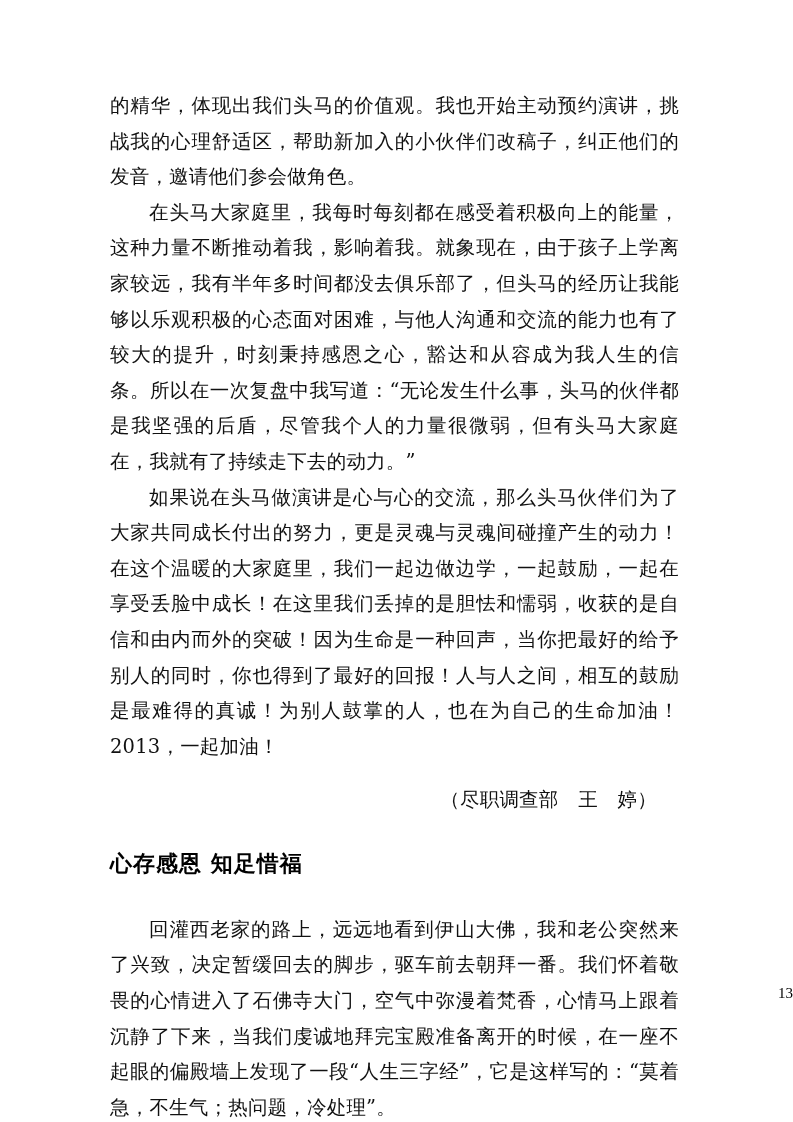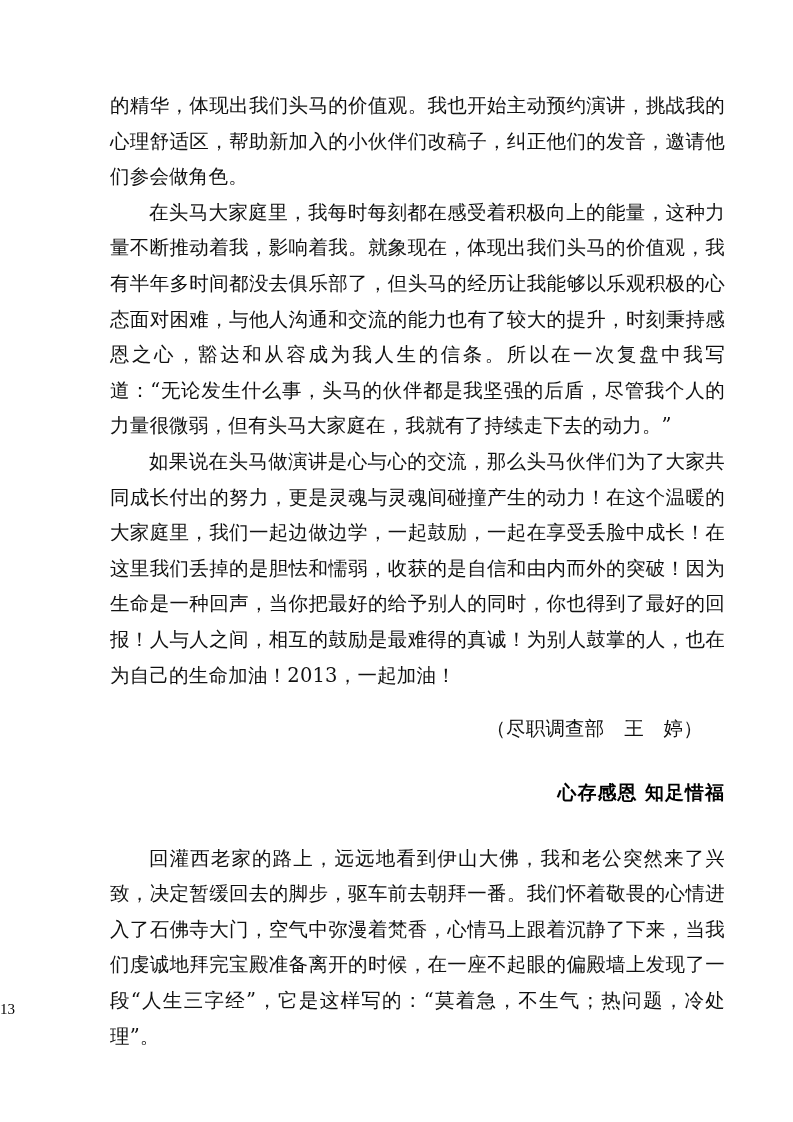--- a/index.html
+++ b/index.html
@@ -15,21 +15,21 @@
     position: relative;
     overflow: hidden;
   }
   .page {
     position: absolute;
     left: 0;
     top: 0;
     width: 793px;
     height: 1050px;
     box-sizing: border-box;
-    padding: 88px 68px 40px 110px;
+    padding: 88px 114px 40px 110px;
   }
   .body-text {
     font-family: "DejaVu Serif", "Liberation Serif", serif;
     font-size: 19.5px;
     line-height: 35.6px;
     text-align: justify;
     text-justify: inter-ideograph;
     letter-spacing: 0.2px;
     color: #111111;
   }
@@ -44,50 +44,50 @@
   .signature {
     margin: 16px;
     text-align: right;
     font-family: "DejaVu Serif", "Liberation Serif", serif;
     font-size: 19.5px;
     line-height: 40px;
     padding-right: 6px;
   }
   .section-title {
     margin: 26px 0 14px 0;
-    text-align: right;
+    text-align: left;
     font-family: "DejaVu Sans", "Liberation Sans", sans-serif;
-    font-size: 19px;
+    font-size: 22px;
     font-weight: bold;
     letter-spacing: 1px;
     color: #000000;
   }
   .section-gap-top {
     height: 16px;
   }
   .page-number {
     position: absolute;
     left: 0;
     right: 0;
-    bottom: 32px;
-    text-align: left;
+    bottom: 48px;
+    text-align: right;
     font-family: "Liberation Serif", serif;
     font-size: 15px;
     color: #000000;
   }
 </style>
 </head>
 <body>
 
 <div class="page">
   <div class="body-text">
 
     <p class="para no-indent">的精华，体现出我们头马的价值观。我也开始主动预约演讲，挑战我的心理舒适区，帮助新加入的小伙伴们改稿子，纠正他们的发音，邀请他们参会做角色。</p>
 
-    <p class="para">在头马大家庭里，我每时每刻都在感受着积极向上的能量，这种力量不断推动着我，影响着我。就象现在，体现出我们头马的价值观，我有半年多时间都没去俱乐部了，但头马的经历让我能够以乐观积极的心态面对困难，与他人沟通和交流的能力也有了较大的提升，时刻秉持感恩之心，豁达和从容成为我人生的信条。所以在一次复盘中我写道：“无论发生什么事，头马的伙伴都是我坚强的后盾，尽管我个人的力量很微弱，但有头马大家庭在，我就有了持续走下去的动力。”</p>
+    <p class="para">在头马大家庭里，我每时每刻都在感受着积极向上的能量，这种力量不断推动着我，影响着我。就象现在，由于孩子上学离家较远，我有半年多时间都没去俱乐部了，但头马的经历让我能够以乐观积极的心态面对困难，与他人沟通和交流的能力也有了较大的提升，时刻秉持感恩之心，豁达和从容成为我人生的信条。所以在一次复盘中我写道：“无论发生什么事，头马的伙伴都是我坚强的后盾，尽管我个人的力量很微弱，但有头马大家庭在，我就有了持续走下去的动力。”</p>
 
     <p class="para">如果说在头马做演讲是心与心的交流，那么头马伙伴们为了大家共同成长付出的努力，更是灵魂与灵魂间碰撞产生的动力！在这个温暖的大家庭里，我们一起边做边学，一起鼓励，一起在享受丢脸中成长！在这里我们丢掉的是胆怯和懦弱，收获的是自信和由内而外的突破！因为生命是一种回声，当你把最好的给予别人的同时，你也得到了最好的回报！人与人之间，相互的鼓励是最难得的真诚！为别人鼓掌的人，也在为自己的生命加油！2013，一起加油！</p>
 
     <p class="signature">（尽职调查部　王　婷）</p>
 
     <h2 class="section-title">心存感恩 知足惜福</h2>
 
     <div class="section-gap-top"></div>
 
     <p class="para">回灌西老家的路上，远远地看到伊山大佛，我和老公突然来了兴致，决定暂缓回去的脚步，驱车前去朝拜一番。我们怀着敬畏的心情进入了石佛寺大门，空气中弥漫着梵香，心情马上跟着沉静了下来，当我们虔诚地拜完宝殿准备离开的时候，在一座不起眼的偏殿墙上发现了一段“人生三字经”，它是这样写的：“莫着急，不生气；热问题，冷处理”。</p>

